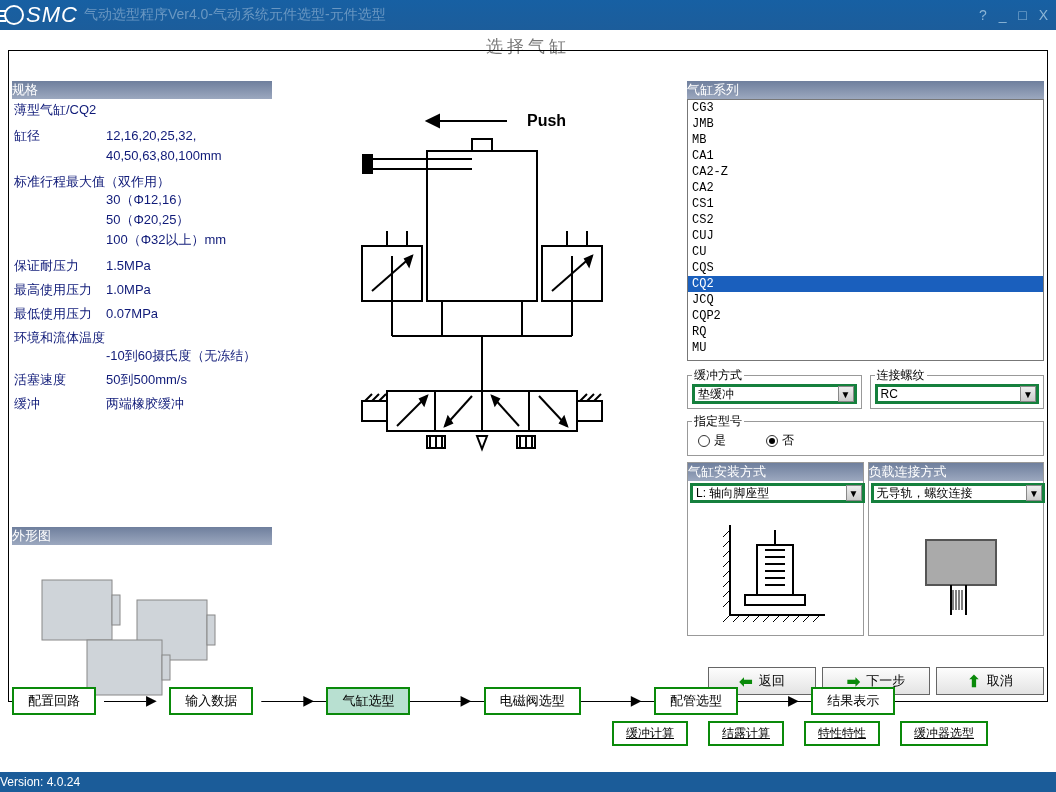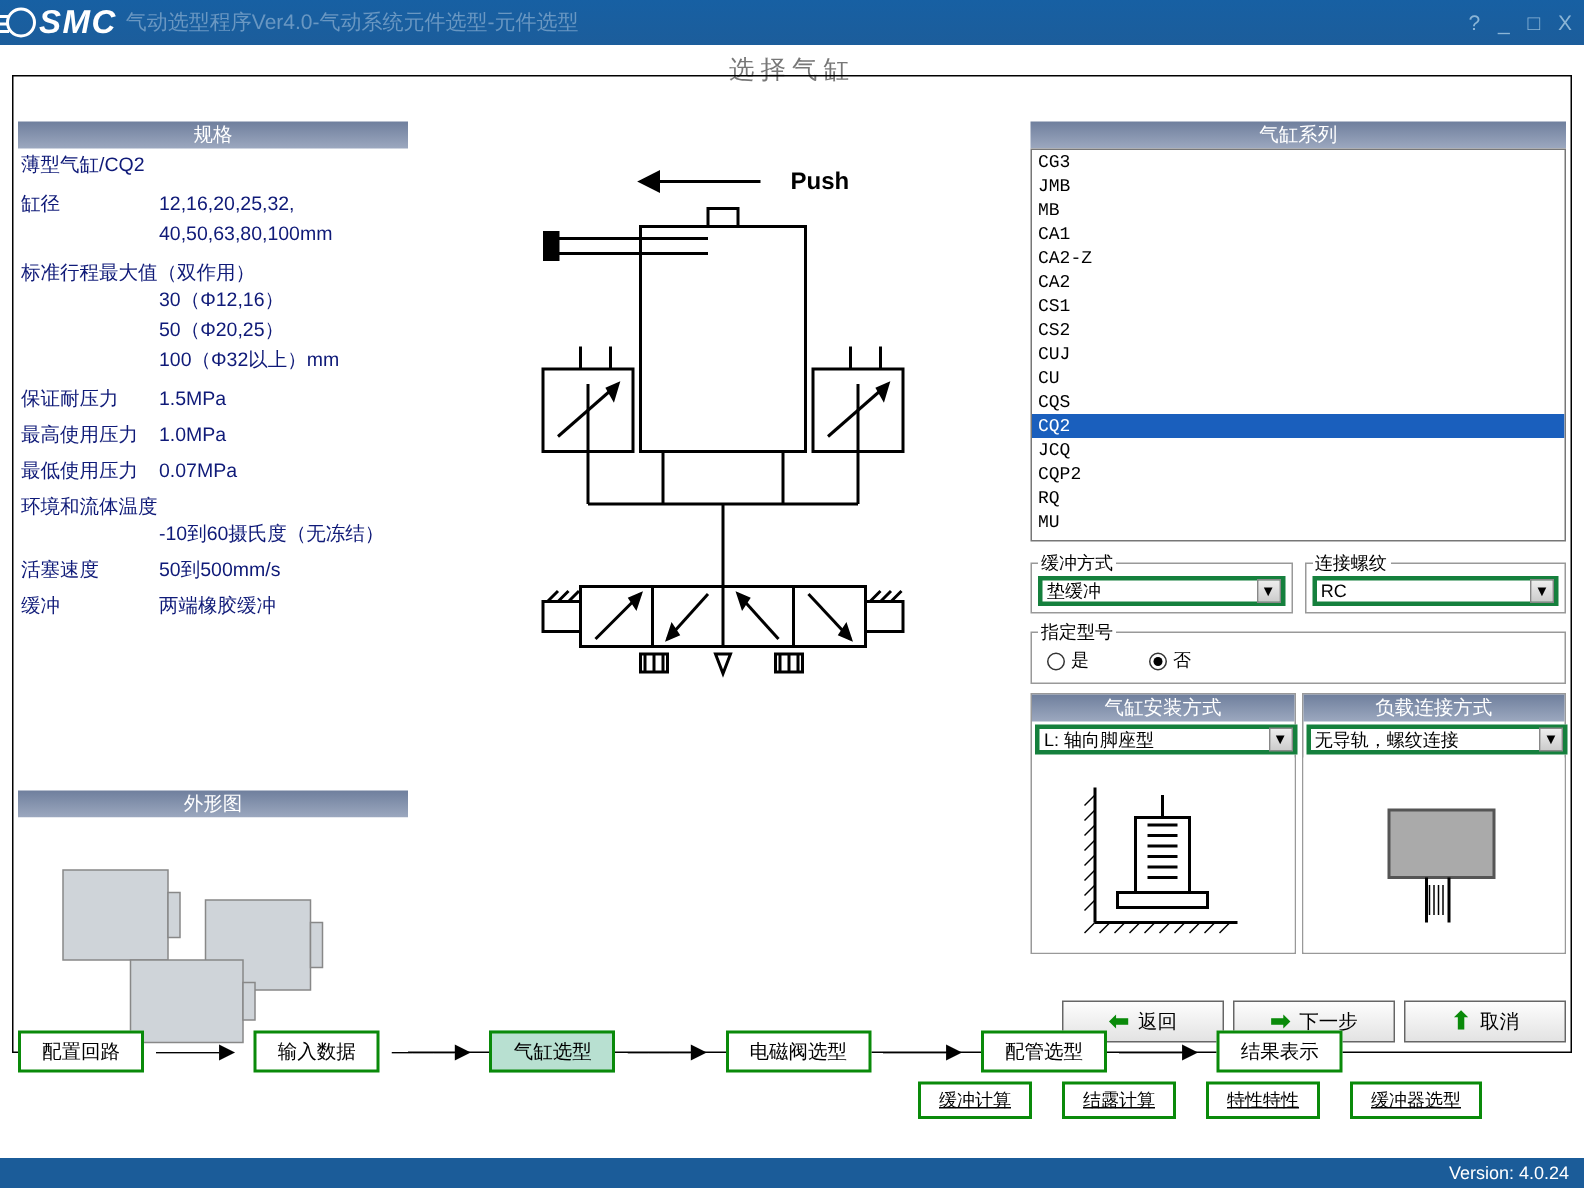--- a/index.html
+++ b/index.html
@@ -1,28 +1,28 @@
 <!DOCTYPE html>
 <html><head>
 <meta charset="utf-8">
 <style>
 * { box-sizing: border-box; margin: 0; padding: 0; font-family: "SimSun", Arial, sans-serif; }
 body { background: #ffffff; width: 1056px; height: 792px; overflow: hidden; position: relative; }
 .titlebar { background: linear-gradient(to bottom, #1760a3, #1c5d9b); height: 30px; display: flex; align-items: center; padding: 0 4px; }
-.logo { color: #fff; font-style: italic; font-weight: bold; font-size: 22px; letter-spacing: 1px; display: flex; align-items: center; }
+.logo { color: #fff; font-style: italic; font-weight: normal; font-size: 22px; letter-spacing: 1px; display: flex; align-items: center; }
 .logo-circ { width: 20px; height: 20px; border: 2px solid #fff; border-radius: 50%; margin-right: 2px; position: relative; }
 .logo-circ::before { content: ""; position: absolute; left: -10px; top: 3px; width: 10px; height: 2px; background: #fff; box-shadow: 0 5px 0 #fff, 0 10px 0 #fff; }
 .app-title { color: #6997c2; font-size: 14px; margin-left: 6px; }
 .win-controls { margin-left: auto; color: #8bb5d6; font-size: 14px; letter-spacing: 4px; font-family: Liberation Sans, sans-serif; }
-.bottombar { position: absolute; bottom: 0; left: 0; right: 0; background: #1b5c99; color: #fff; height: 20px; font-size: 12px; display: flex; align-items: center; justify-content: flex-end; padding-right: 10px; }
+.bottombar { position: absolute; bottom: 0; left: 0; right: 0; background: #1b5c99; color: #fff; height: 20px; font-size: 12px; display: flex; align-items: center; justify-content: flex-start; padding-right: 10px; }
 .mainframe { position: absolute; top: 30px; left: 0; right: 0; bottom: 20px; background: #fff; }
 .outer-border { position: absolute; top: 20px; left: 8px; right: 8px; bottom: 70px; border: 1px solid #000; }
 .page-title { text-align: center; font-size: 17px; color: #777; margin-top: 5px; letter-spacing: 4px; }
 .left-col { position: absolute; left: 3px; top: 30px; width: 260px; }
-.panel-title { background: linear-gradient(to bottom, #6f7f9d, #9ca8bf); color: #fff; text-align: center; font-size: 13px; height: 18px; line-height: 18px; }
+.panel-title { background: linear-gradient(to bottom, #6f7f9d, #9ca8bf); color: #fff; font-size: 13px; height: 18px; line-height: 18px; }
 .spec-body { font-size: 13px; color: #0f1a78; padding: 2px 2px; line-height: 18px; }
 .spec-row { display: flex; margin-bottom: 2px; }
 .spec-label { width: 92px; flex-shrink: 0; }
 .shape-title { margin-top: 14px; }
 .shape-body { background: #fff; height: 170px; border: none; display:flex; align-items:center; justify-content:center; }
 .diagram-col { position: absolute; left: 268px; top: 30px; width: 405px; height: 470px; background: #fff; }
 .right-col { position: absolute; right: 3px; top: 30px; width: 357px; }
 .series-list { border: 1px solid #777; height: 262px; overflow-y: scroll; background: #fff; font-size: 12px; }
 .series-item { padding: 1px 4px; cursor: default; font-family: "Courier New", monospace; }
 .series-item.selected { background: #1a5fbd; color: #fff; }

